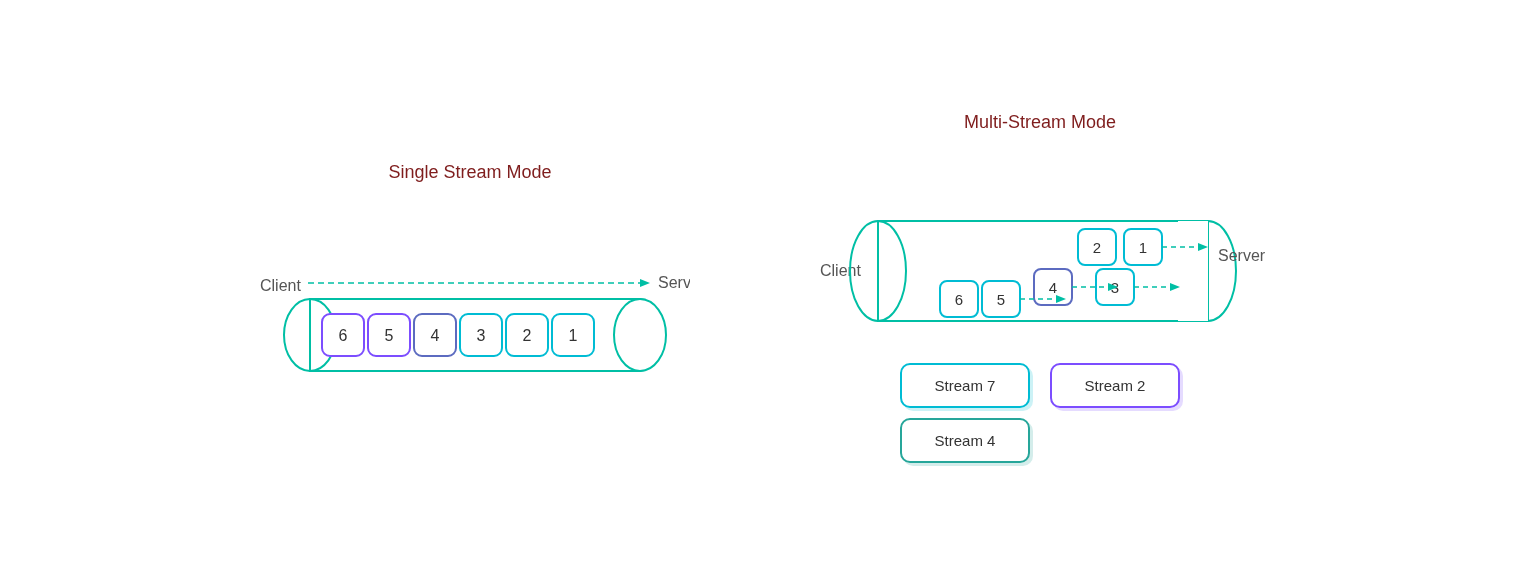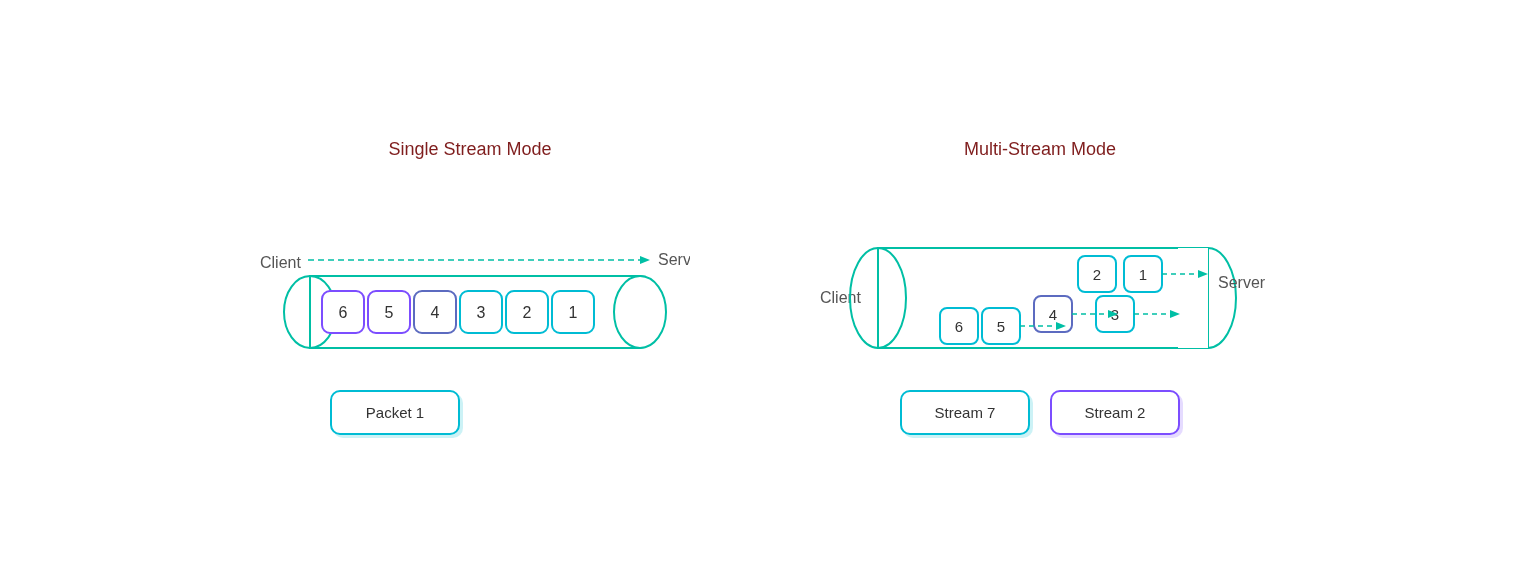--- a/index.html
+++ b/index.html
@@ -104,21 +104,20 @@
       <text x="231" y="130" font-size="16" fill="#333" text-anchor="middle" font-family="Arial">3</text>
 
       <rect x="256" y="103" width="42" height="42" rx="8" fill="white" stroke="#00bcd4" stroke-width="2"></rect>
       <text x="277" y="130" font-size="16" fill="#333" text-anchor="middle" font-family="Arial">2</text>
 
       <rect x="302" y="103" width="42" height="42" rx="8" fill="white" stroke="#00bcd4" stroke-width="2"></rect>
       <text x="323" y="130" font-size="16" fill="#333" text-anchor="middle" font-family="Arial">1</text>
     </svg>
 
     <div class="legend-grid">
-      <div class="legend-box cyan">Packet 1</div>
     </div>
   </div>
 
   <div class="diagram">
     <div class="diagram-title">Multi-Stream Mode</div>
 
     <svg width="460" height="170" viewBox="0 0 460 170">
 
       <text x="10" y="115" font-size="16" fill="#555" font-family="Arial">Client</text>
 
@@ -158,16 +157,17 @@
       <rect x="172" y="120" width="38" height="36" rx="7" fill="white" stroke="#00bcd4" stroke-width="2"></rect>
       <text x="191" y="144" font-size="15" fill="#333" text-anchor="middle" font-family="Arial">5</text>
 
       <line x1="210" y1="138" x2="248" y2="138" stroke="#00bfa5" stroke-width="1.5" stroke-dasharray="5,4"></line>
       <polygon points="246,134 256,138 246,142" fill="#00bfa5"></polygon>
     </svg>
 
     <div class="legend-grid">
       <div class="legend-box cyan">Stream 7</div>
       <div class="legend-box purple">Stream 2</div>
+      <div class="legend-box teal">Stream 4</div>
     </div>
   </div>
 
 </div>
 
 </body></html>

